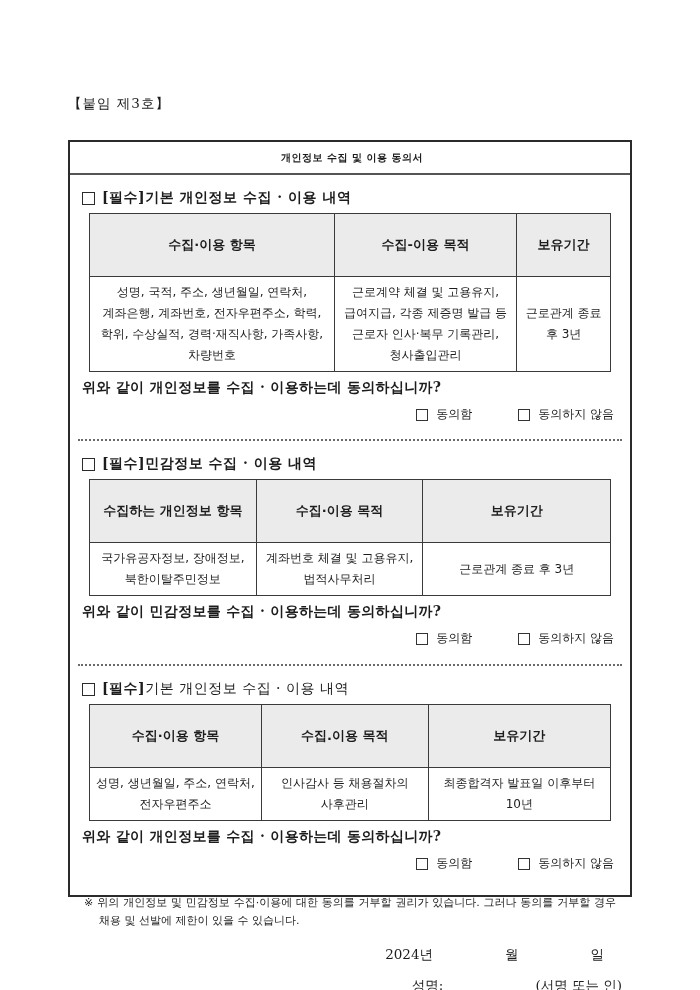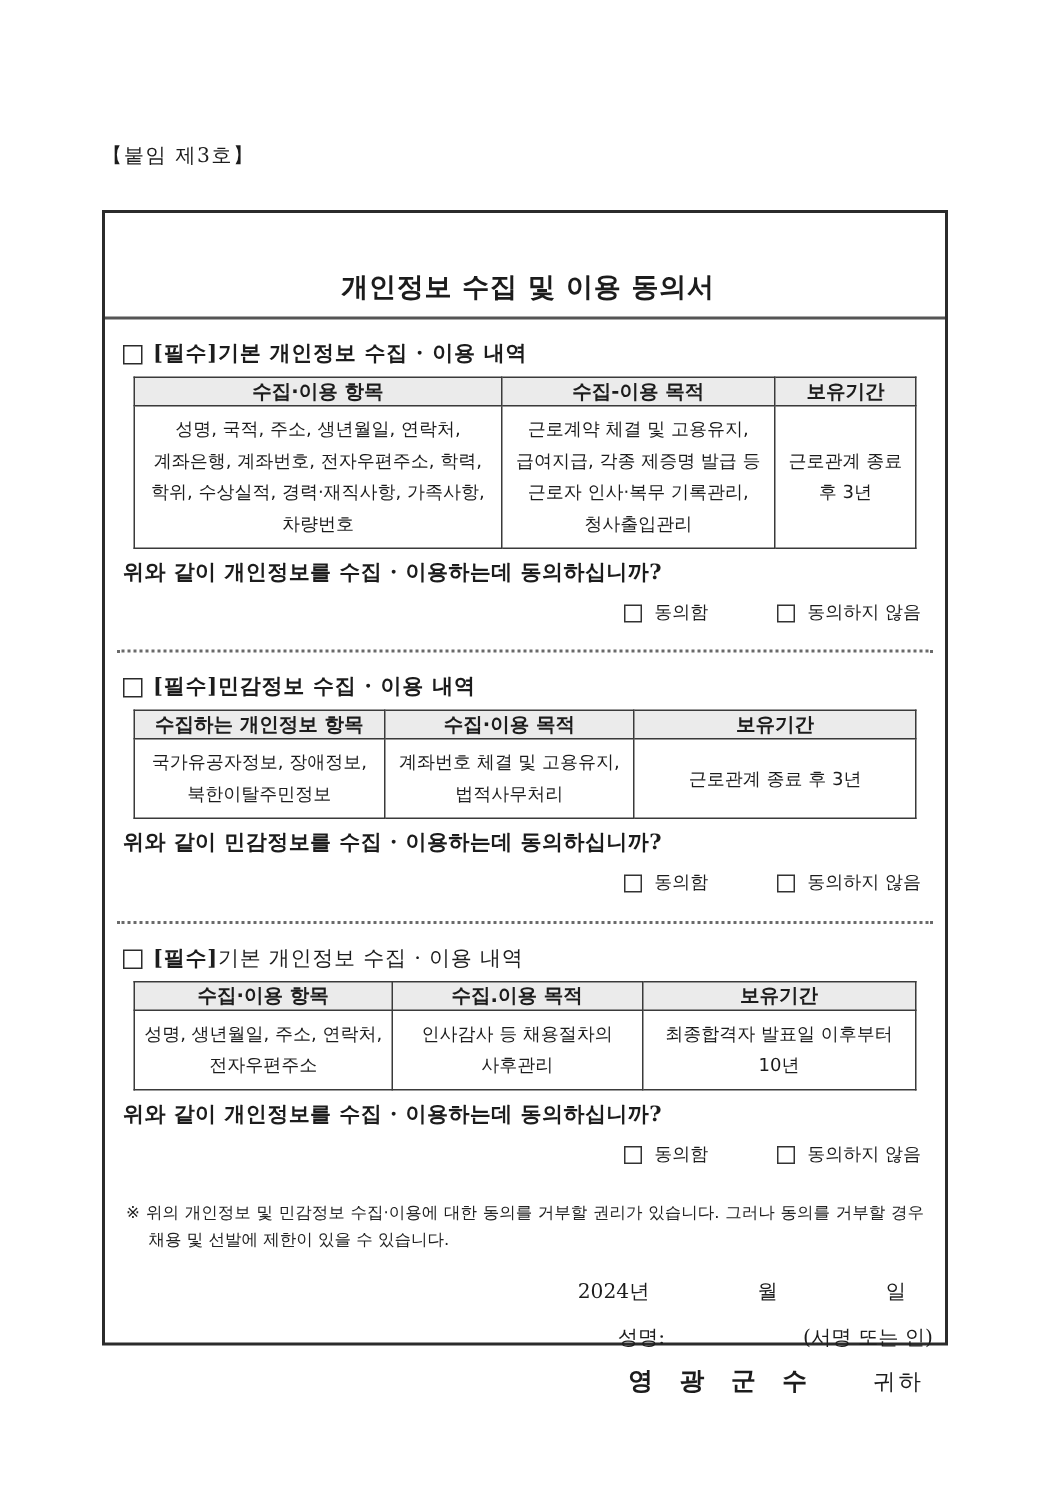--- a/index.html
+++ b/index.html
@@ -16,25 +16,24 @@
   }
   .doc-box {
     position:absolute; left:68px; top:140px;
     width:564px; height:757px;
     border:2px solid #2b2b2b;
     background:#fff;
   }
   .doc-title {
     text-align:center;
     font-family:"DejaVu Sans","Liberation Sans",sans-serif;
-    font-weight:bold; font-size:18px;
+    font-weight:bold; font-size:10px;
     padding:9px 0 8px 4px;
     border-bottom:2px solid #555;
     letter-spacing:0.5px;
-    margin-top:28px;
   }
   .intro {
     margin:8px 14px 0 14px;
     font-size:13px; line-height:1.6;
     text-align:justify; text-indent:10px;
     word-break:keep-all;
   }
   .intro .u { text-decoration:underline; text-underline-offset:3px; }
   .section { margin-top:14px; }
   .section-heading {
@@ -51,21 +50,21 @@
   table.info {
     width:522px; margin:0 auto;
     border-collapse:collapse;
     font-family:"DejaVu Sans","Liberation Sans",sans-serif;
     font-size:12px;
   }
   table.info th {
     background:#ebebeb;
     border:1.3px solid #3a3a3a;
     font-size:13px; font-weight:bold;
-    padding:0 2px;
+    padding:22px 2px;
   }
   table.info td {
     border:1.3px solid #3a3a3a;
     text-align:center; padding:5px 6px;
     line-height:1.75; word-break:keep-all;
   }
   .t1 .c1 { width:47%; } .t1 .c2 { width:35%; } .t1 .c3 { width:18%; }
   .t2 .c1 { width:32%; } .t2 .c2 { width:32%; } .t2 .c3 { width:36%; }
   .t3 .c1 { width:33%; } .t3 .c2 { width:32%; } .t3 .c3 { width:35%; }
   .question {

